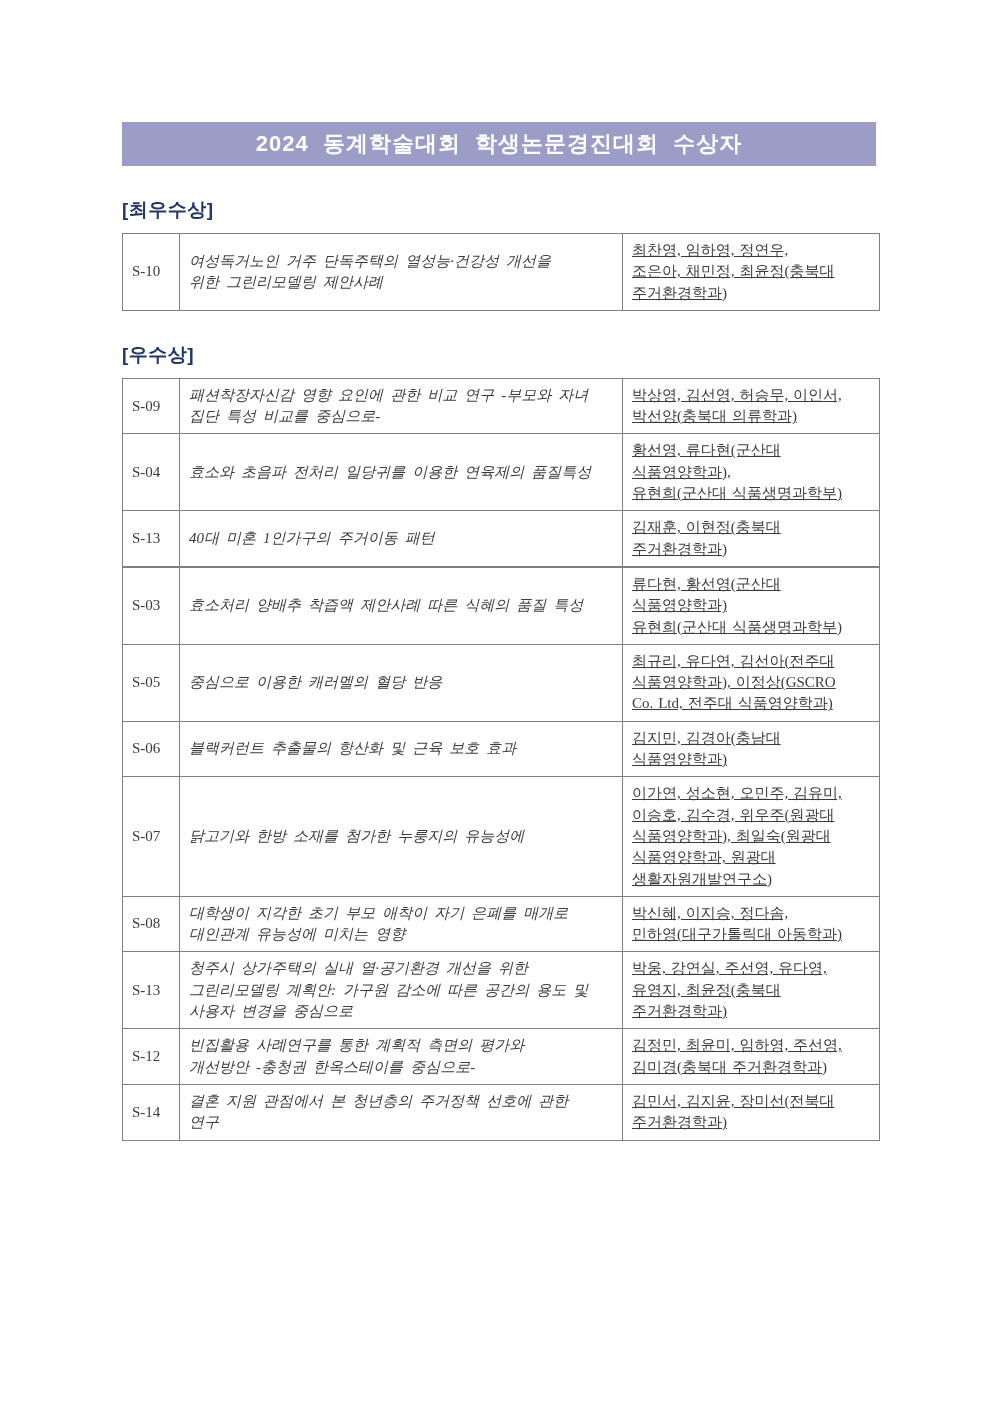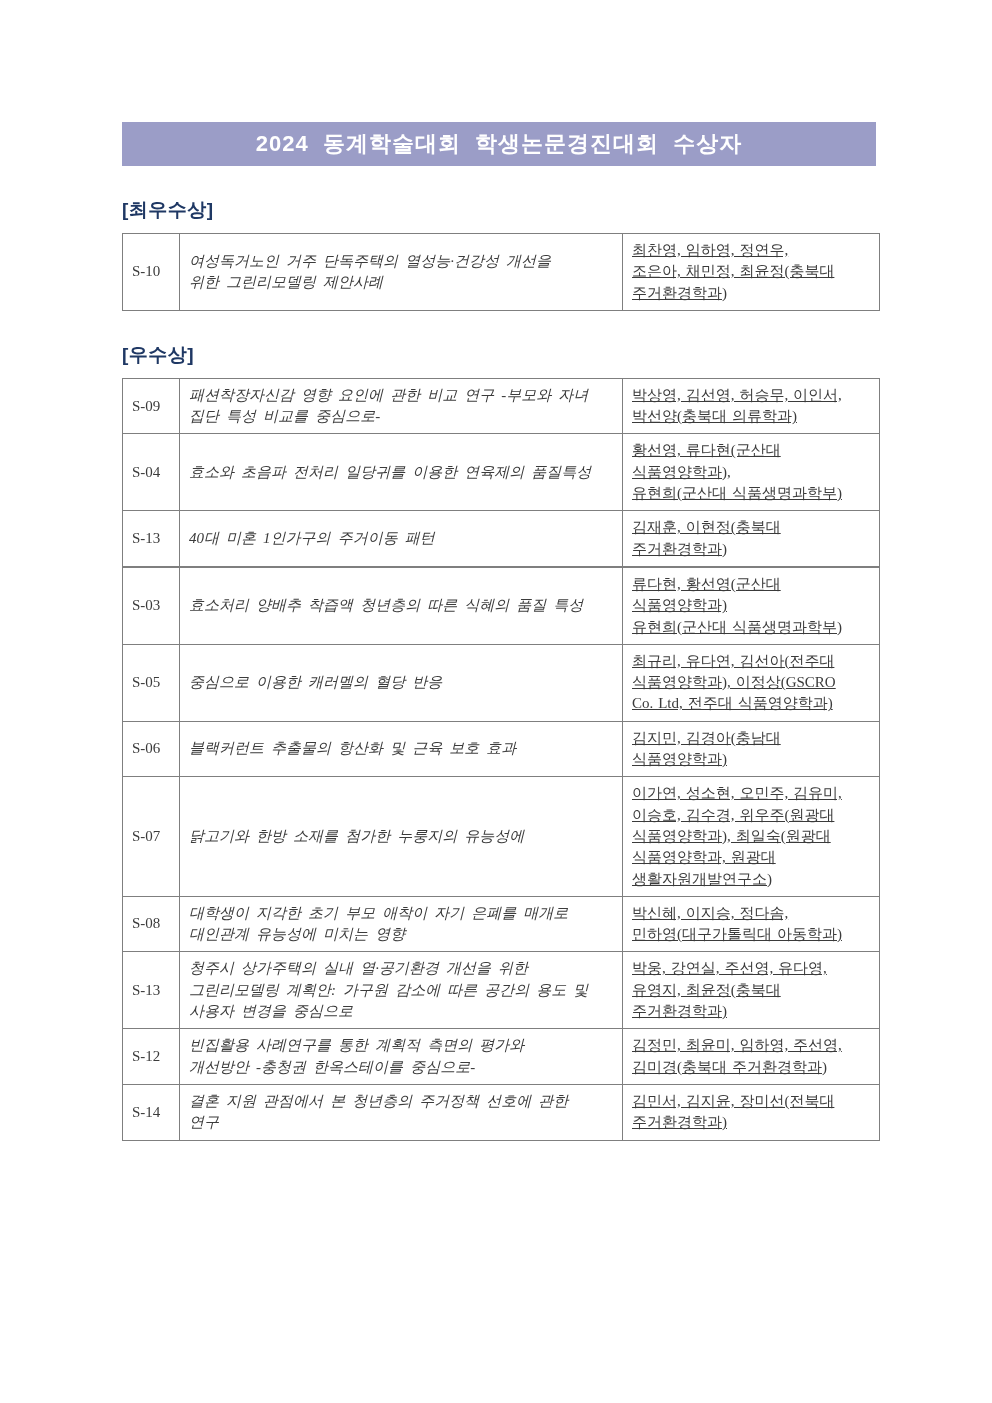--- a/index.html
+++ b/index.html
@@ -117,21 +117,21 @@
         <td class="cell-authors">김재훈, 이현정(충북대
 주거환경학과)</td>
       </tr>
     </tbody>
   </table>
 
   <table class="award-table">
     <tbody>
       <tr>
         <td class="cell-code">S-03</td>
-        <td class="cell-title">효소처리 양배추 착즙액 청년층의 따른 식혜의 품질 특성</td>
+        <td class="cell-title">효소처리 양배추 착즙액 제안사례 따른 식혜의 품질 특성</td>
         <td class="cell-authors">류다현, 황선영(군산대
 식품영양학과)
 유현희(군산대 식품생명과학부)</td>
       </tr>
       <tr>
         <td class="cell-code">S-05</td>
         <td class="cell-title">중심으로 이용한 캐러멜의 혈당 반응</td>
         <td class="cell-authors">최규리, 유다연, 김선아(전주대
 식품영양학과), 이정상(GSCRO
 Co. Ltd, 전주대 식품영양학과)</td>

